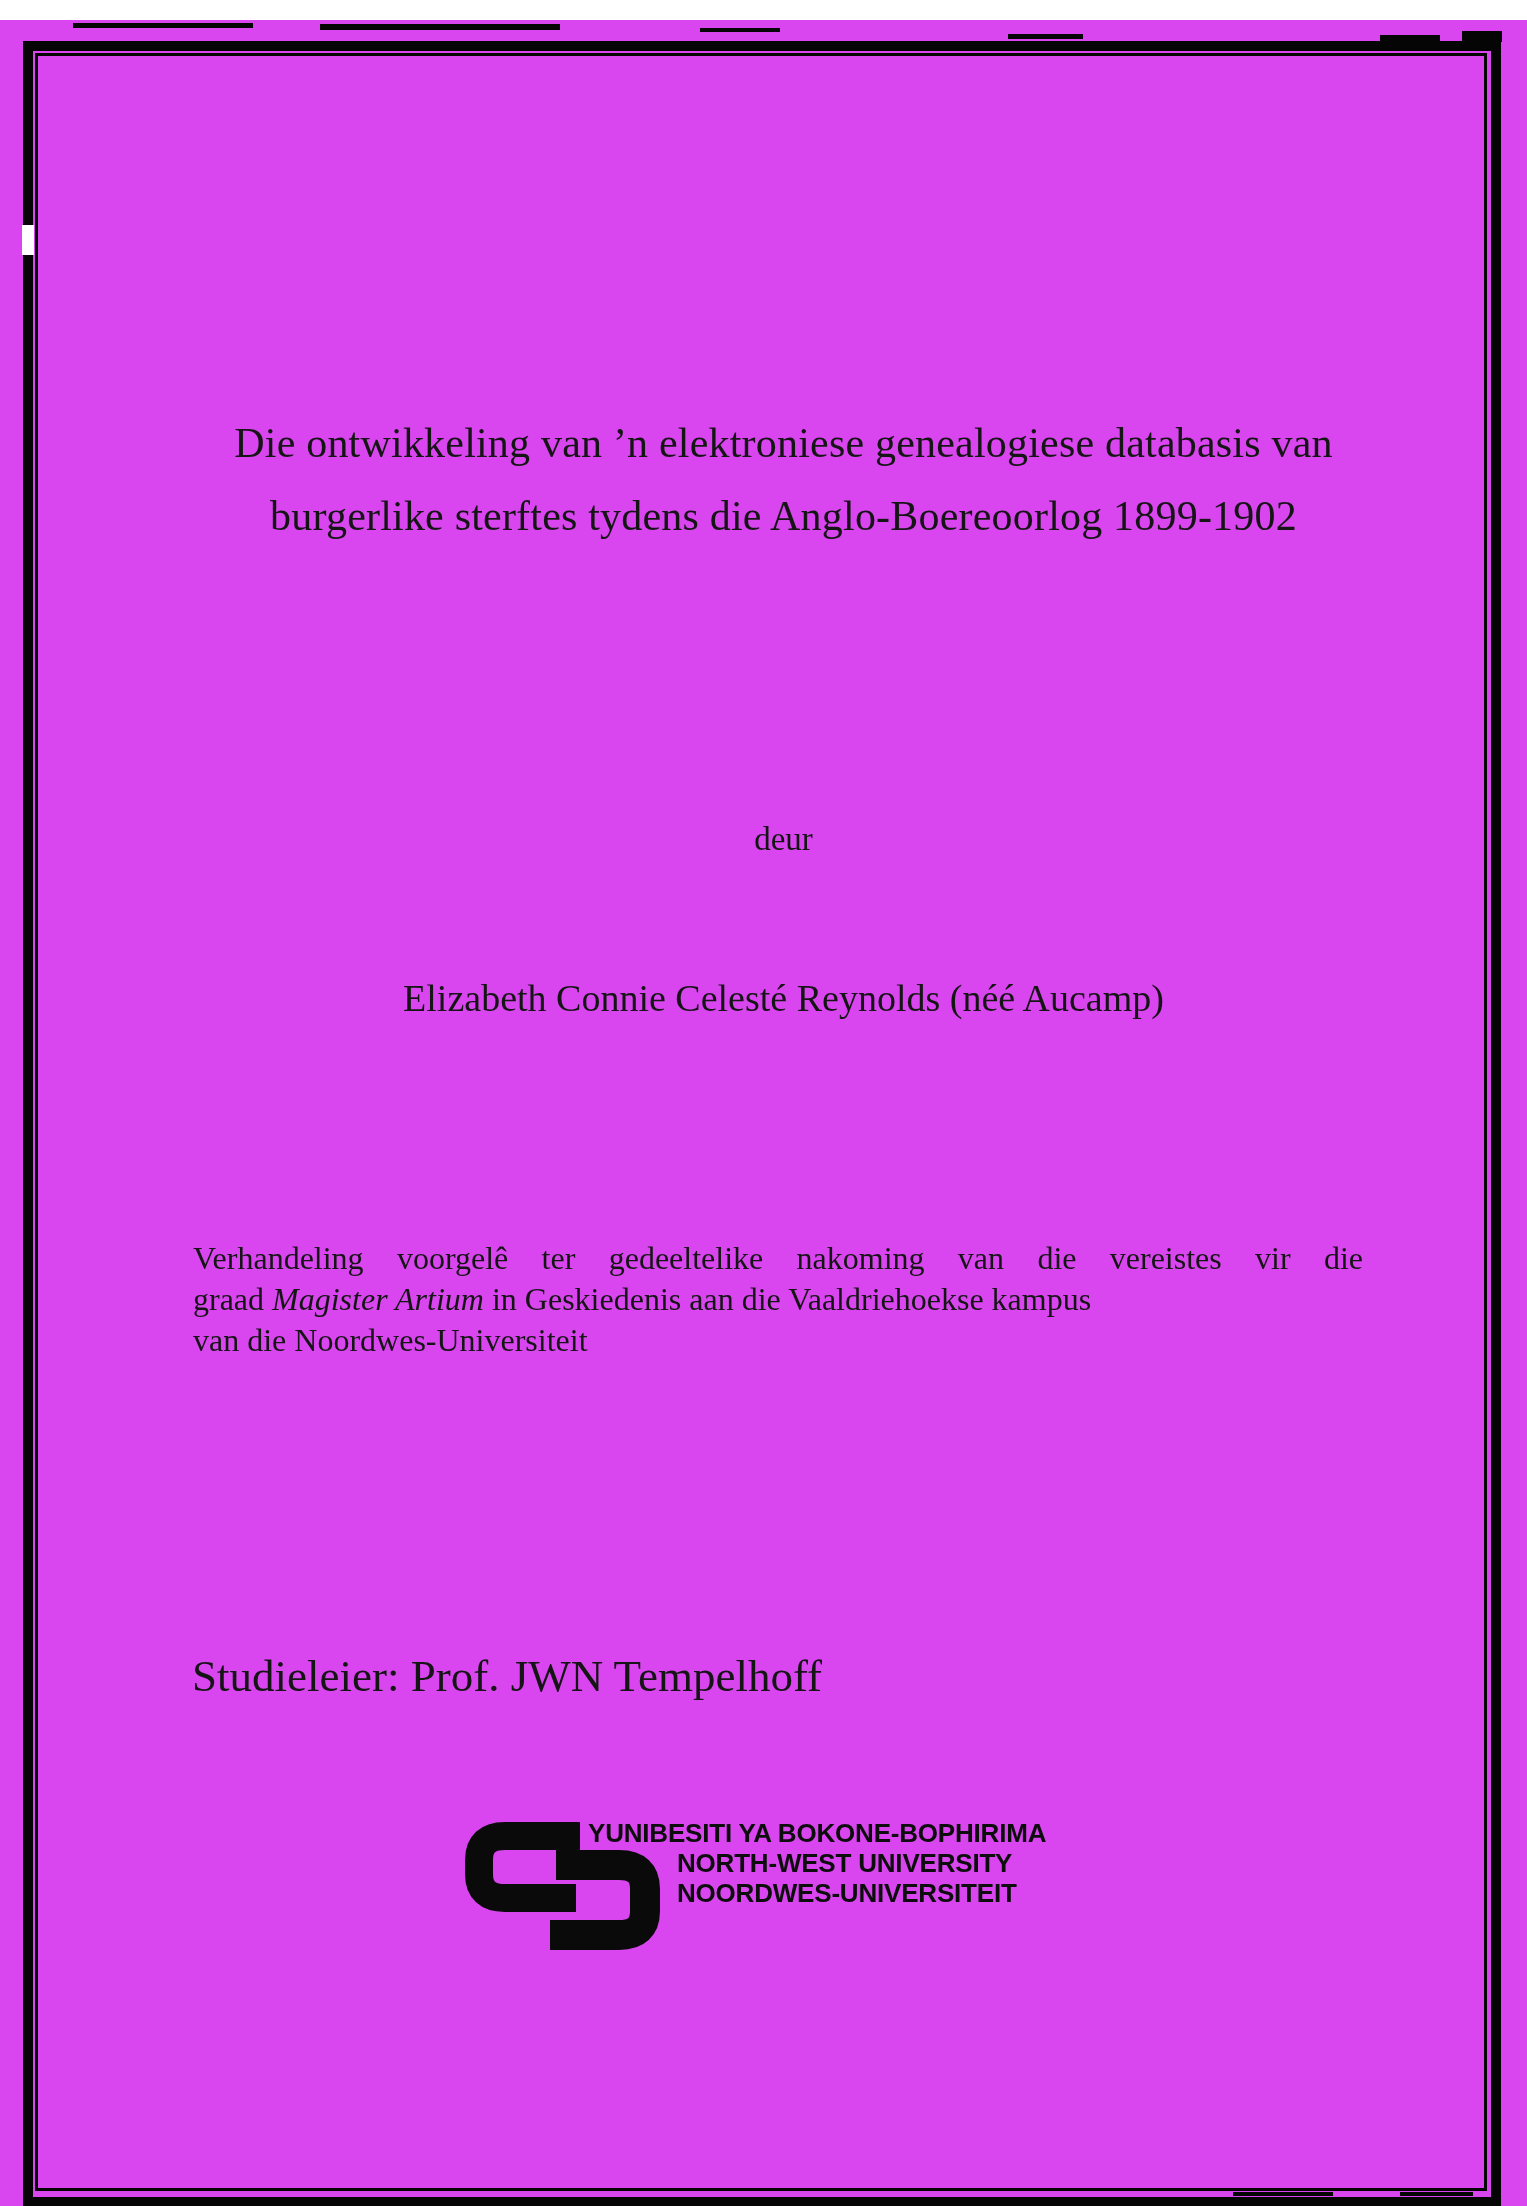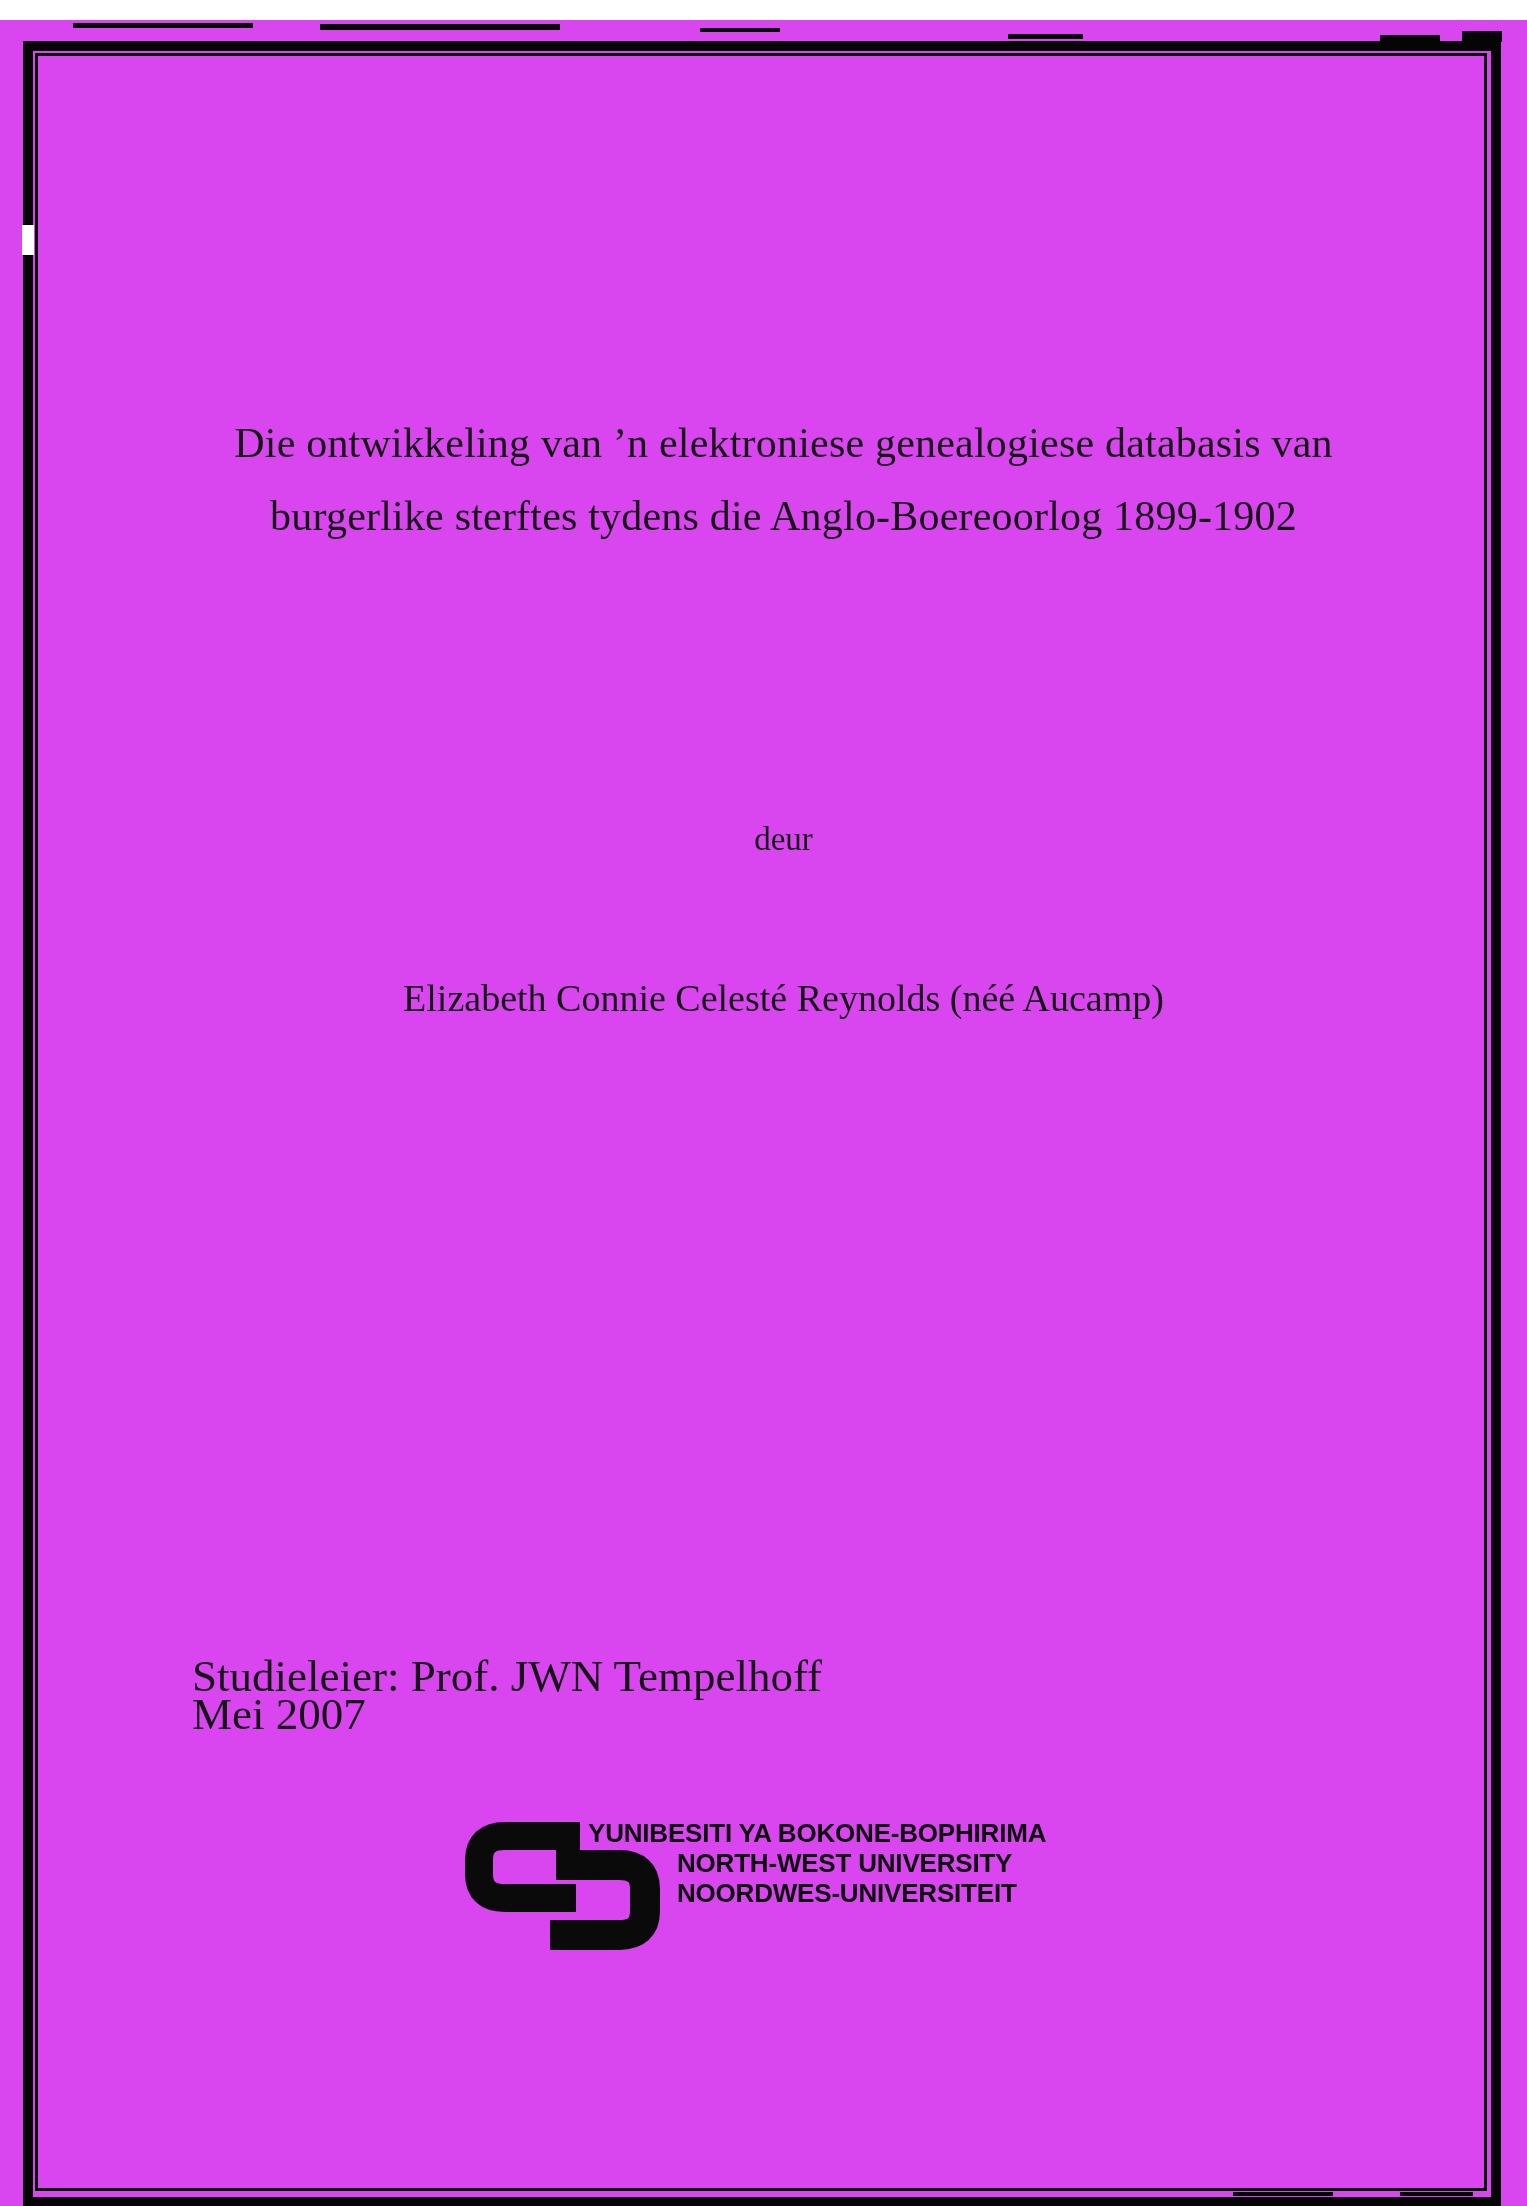--- a/index.html
+++ b/index.html
@@ -128,24 +128,28 @@
 
   <div class="title">
     <div class="title-line">Die ontwikkeling van ’n elektroniese genealogiese databasis van</div>
     <div class="title-line title-line2">burgerlike sterftes tydens die Anglo-Boereoorlog 1899-1902</div>
   </div>
 
   <div class="byline">deur</div>
 
   <div class="author">Elizabeth Connie Celesté Reynolds (néé Aucamp)</div>
 
+  <div class="statement">
+    <div class="st-line st-justify">Verhandeling voorgelê ter gedeeltelike nakoming van die vereistes vir die</div>
+    <div class="st-line"><span>graad </span><i>Magister Artium</i><span> in Geskiedenis aan die Vaaldriehoekse kampus</span></div>
+    <div class="st-line">van die Noordwes-Universiteit</div>
+  </div>
 
   <div class="supervisor-block">
     <div class="sv-line">Studieleier: Prof. JWN Tempelhoff</div>
-    <div class="sv-line">Mei 2007</div>
   </div>
 
   <div class="logo">
     <svg class="logo-mark" viewBox="0 0 220 140" width="220" height="140" aria-hidden="true">
       <path d="M127,21 H52 Q26,21 26,45 V59 Q26,83 52,83 H123" fill="none" stroke="#0a0a0a" stroke-width="28" stroke-linecap="butt"></path>
       <path d="M103,50 H166 Q192,50 192,74 V96 Q192,120 166,120 H97" fill="none" stroke="#0a0a0a" stroke-width="30" stroke-linecap="butt"></path>
     </svg>
     <div class="logo-text">
       <div class="logo-line logo-line1">YUNIBESITI YA BOKONE-BOPHIRIMA</div>
       <div class="logo-line">NORTH-WEST UNIVERSITY</div>

